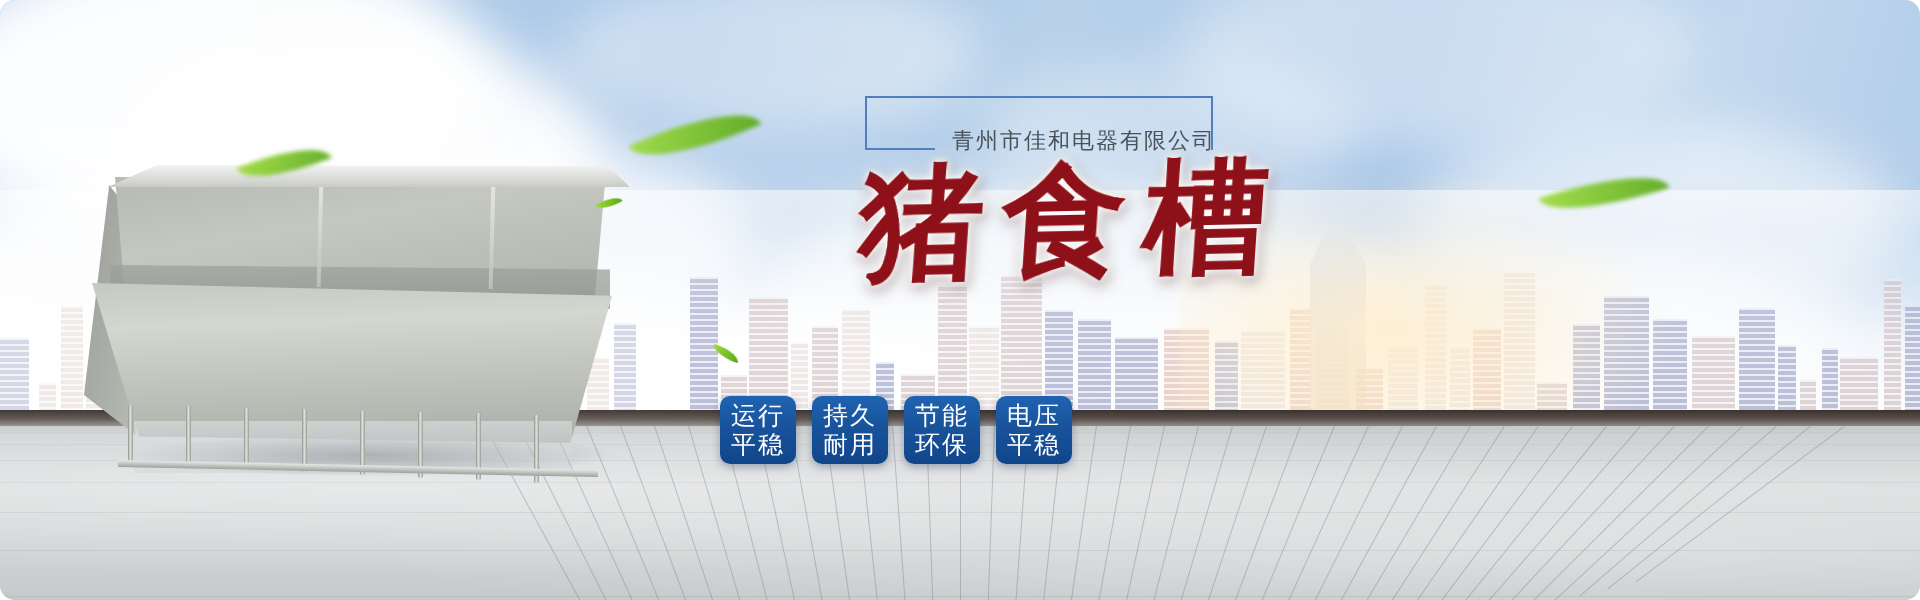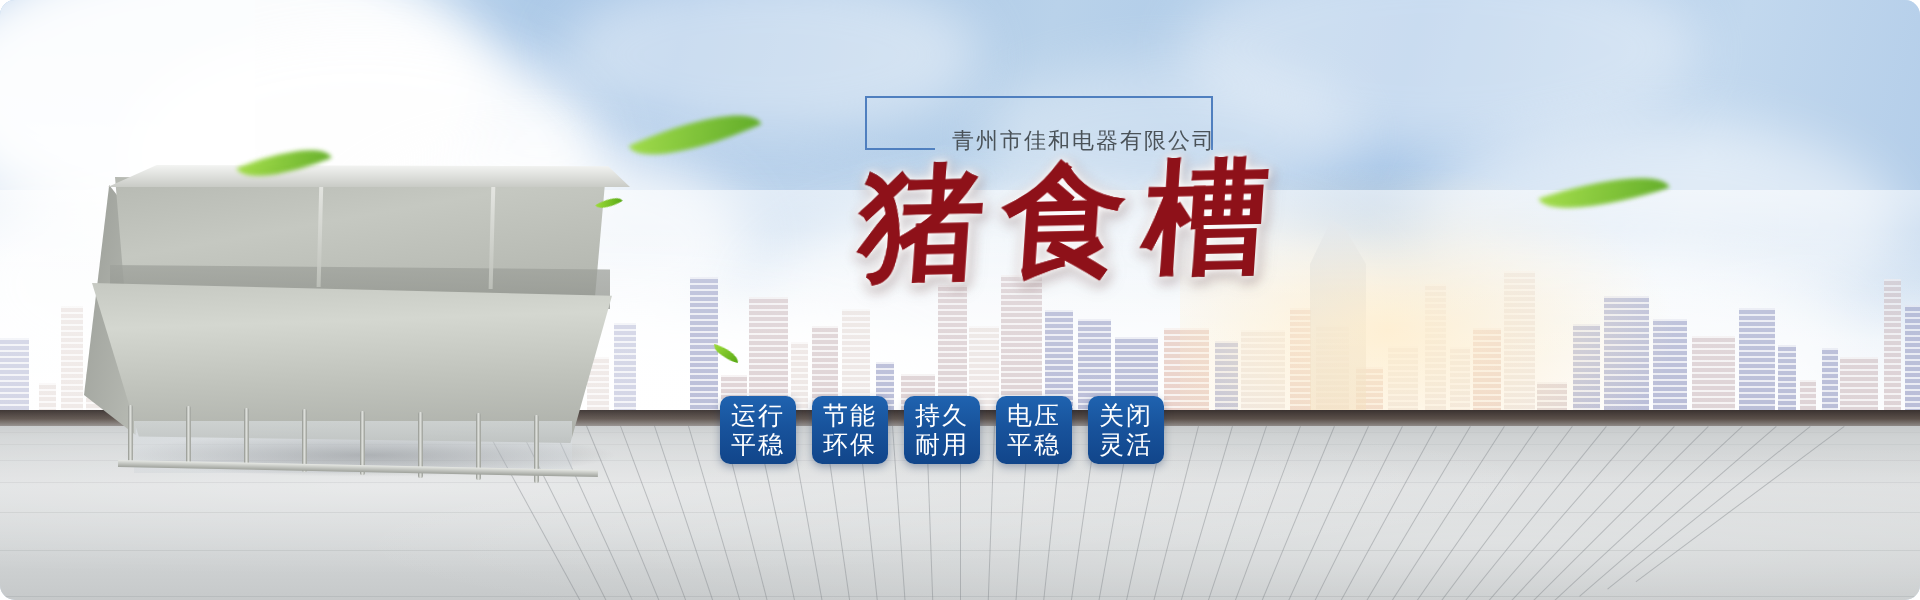--- a/index.html
+++ b/index.html
@@ -375,31 +375,27 @@
 
     <div class="headline">猪食槽</div>
 
 
     <div class="badges" id="badges">
         <div class="badge">
           <span>运行</span>
           <span>平稳</span>
         </div>
         <div class="badge">
+          <span>持久</span>
+          <span>耐用</span>
+        </div>
+        <div class="badge">
           <span>节能</span>
           <span>环保</span>
-        </div>
-        <div class="badge">
-          <span>持久</span>
-          <span>耐用</span>
         </div>
         <div class="badge">
           <span>电压</span>
           <span>平稳</span>
         </div>
-        <div class="badge">
-          <span>关闭</span>
-          <span>灵活</span>
-        </div>
       </div>
 
   </div>
 </div>
 
 </body></html>

